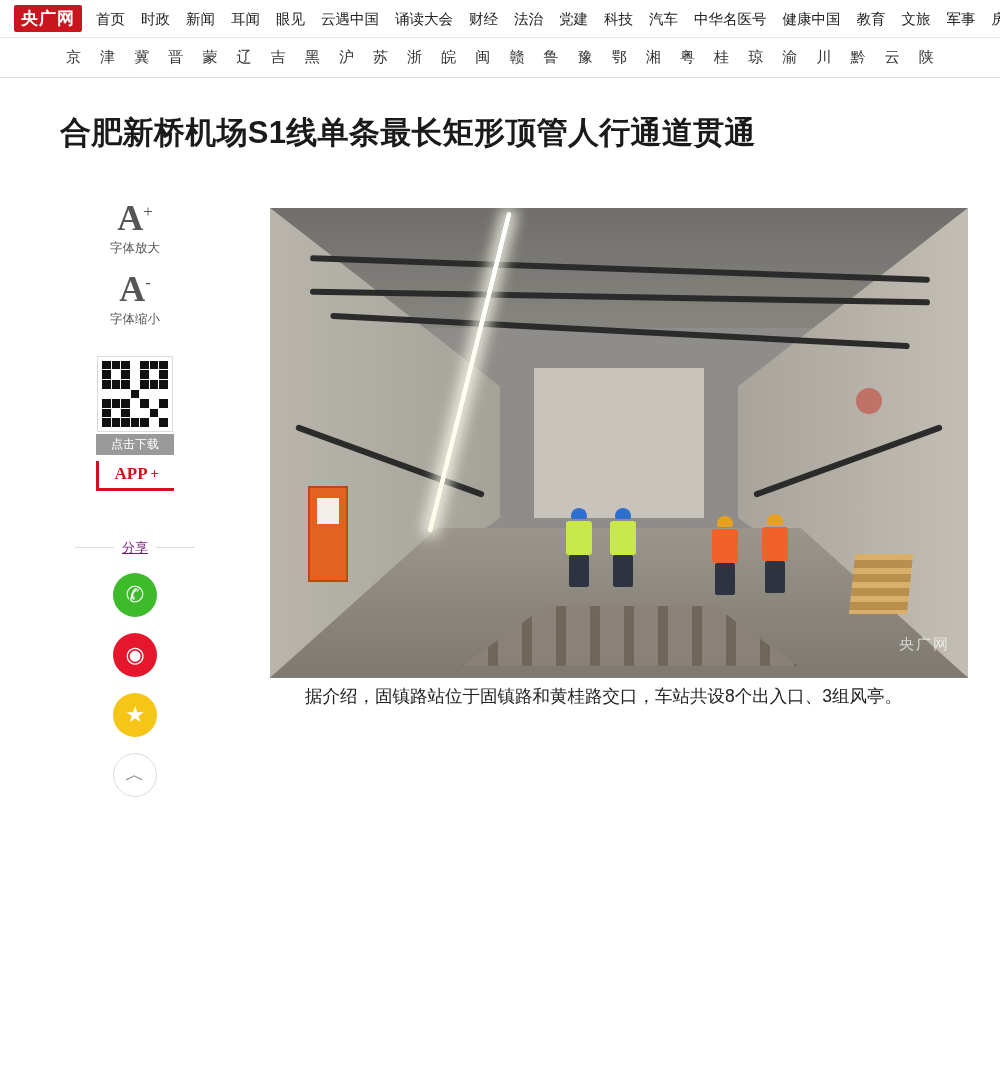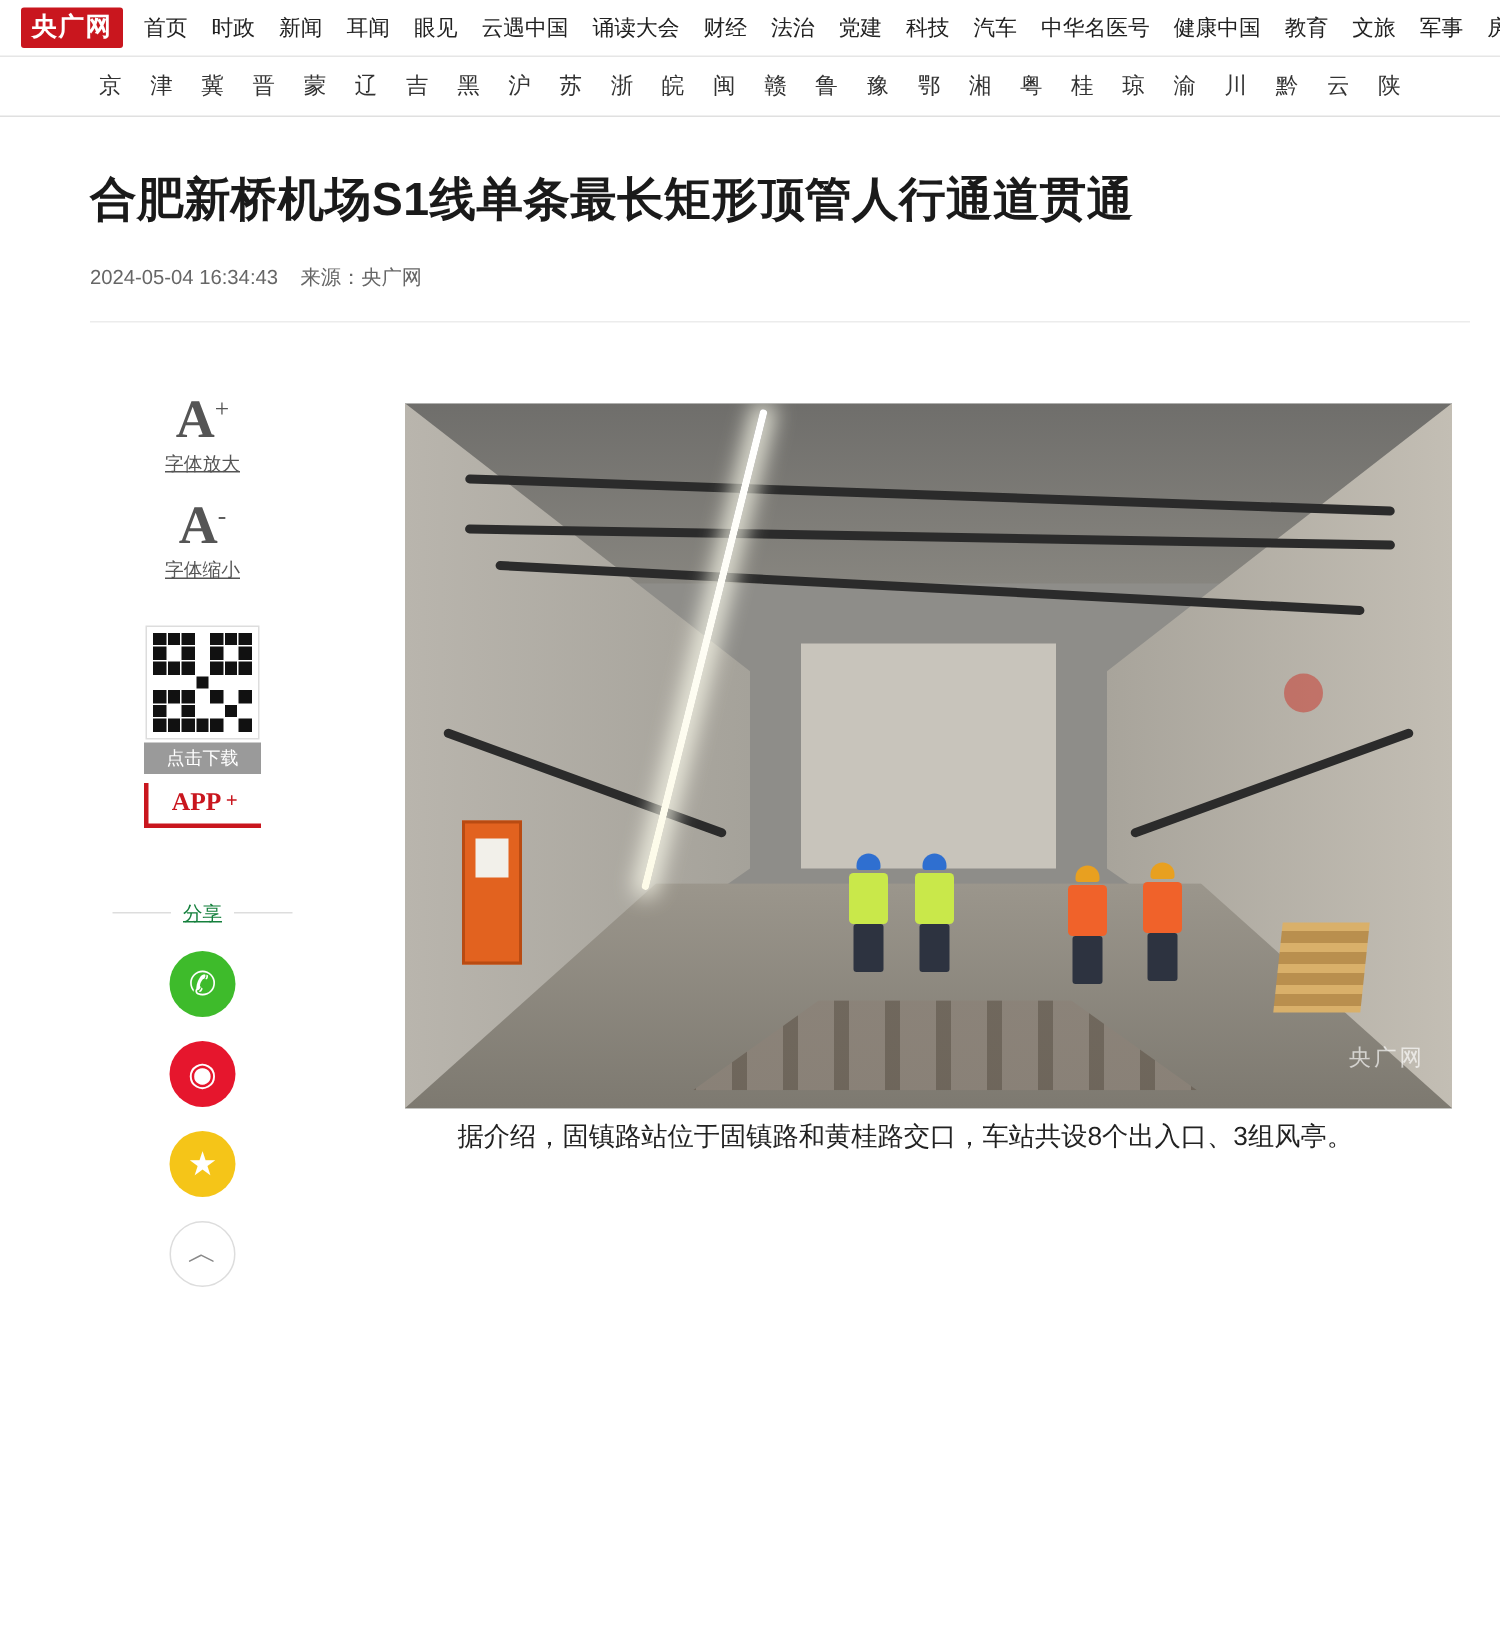--- a/index.html
+++ b/index.html
@@ -106,21 +106,20 @@
     font-weight: bold;
     color: #555;
     line-height: 1;
     font-family: "Liberation Serif", serif;
   }
   .font-btn .glyph sup { font-size: 17px; font-weight: normal; }
   .font-btn .cap {
     font-size: 12.5px;
     color: #555;
     margin-top: 4px;
-    text-decoration: underline;
   }
 
   .qr-box {
     width: 76px;
     height: 76px;
     border: 1px solid #ddd;
     padding: 4px;
     margin-top: 14px;
     background: #fff;
   }
@@ -167,21 +166,21 @@
     margin-left: 3px;
     font-weight: bold;
   }
 
   .share-sep {
     margin-top: 48px;
     width: 120px;
     display: flex;
     align-items: center;
     justify-content: center;
-    color: #15803d;
+    color: #701a75;
     font-size: 13px;
     text-decoration: underline;
   }
   .share-sep .line {
     flex: 1;
     height: 1px;
     background: #ddd;
   }
   .share-sep span { padding: 0 8px; }
 
@@ -355,25 +354,20 @@
   <a href="#">川</a>
   <a href="#">黔</a>
   <a href="#">云</a>
   <a href="#">陕</a>
 </div>
 
 <div class="wrap">
 
   <h1 class="headline">合肥新桥机场S1线单条最长矩形顶管人行通道贯通</h1>
 
-  <div class="meta">
-    <span>2024-05-04 16:34:43</span>
-    &nbsp;&nbsp;
-    <span>来源：央广网</span>
-  </div>
 
   <div class="columns">
 
     <div class="sidebar">
 
       <div class="font-btn">
         <div class="glyph">
           <span>A</span><sup>+</sup>
         </div>
         <div class="cap">字体放大</div>

